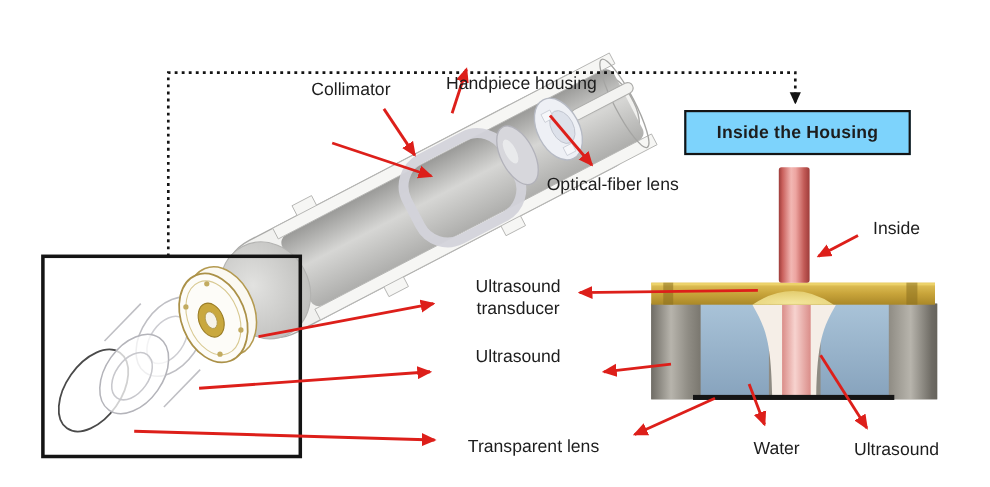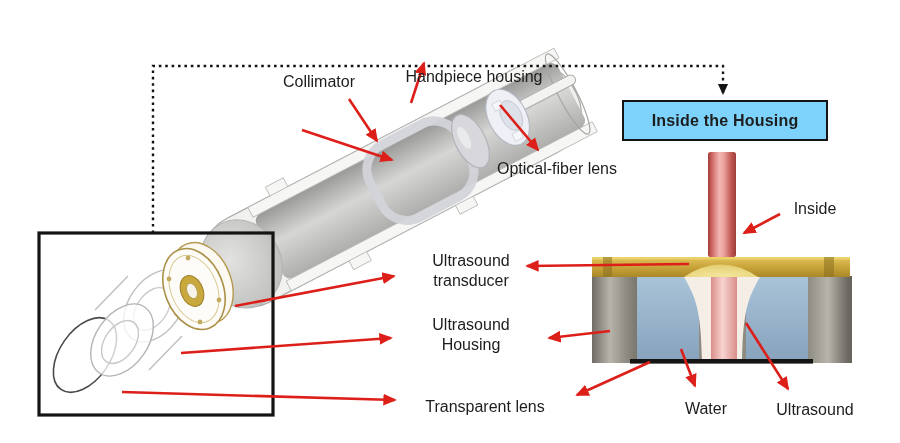--- a/index.html
+++ b/index.html
@@ -173,21 +173,20 @@
 <div class="lbl" style="left:486px;top:159px;width:142px;">Optical-fiber lens</div>
 <div class="lbl" style="left:788px;top:199px;width:54px;">Inside</div>
 
 <div class="lbl multi" style="left:417px;top:251px;width:108px;">
   <div>Ultrasound</div>
   <div>transducer</div>
 </div>
 
 <div class="lbl multi" style="left:417px;top:315px;width:108px;">
   <div>Ultrasound</div>
-  <div>Housing</div>
 </div>
 
 <div class="lbl" style="left:412px;top:397px;width:146px;">Transparent lens</div>
 <div class="lbl" style="left:675px;top:399px;width:62px;">Water</div>
 <div class="lbl" style="left:763px;top:400px;width:104px;">Ultrasound</div>
 
 <div class="callout-box">
   <span>Inside the Housing</span>
 </div>
 

